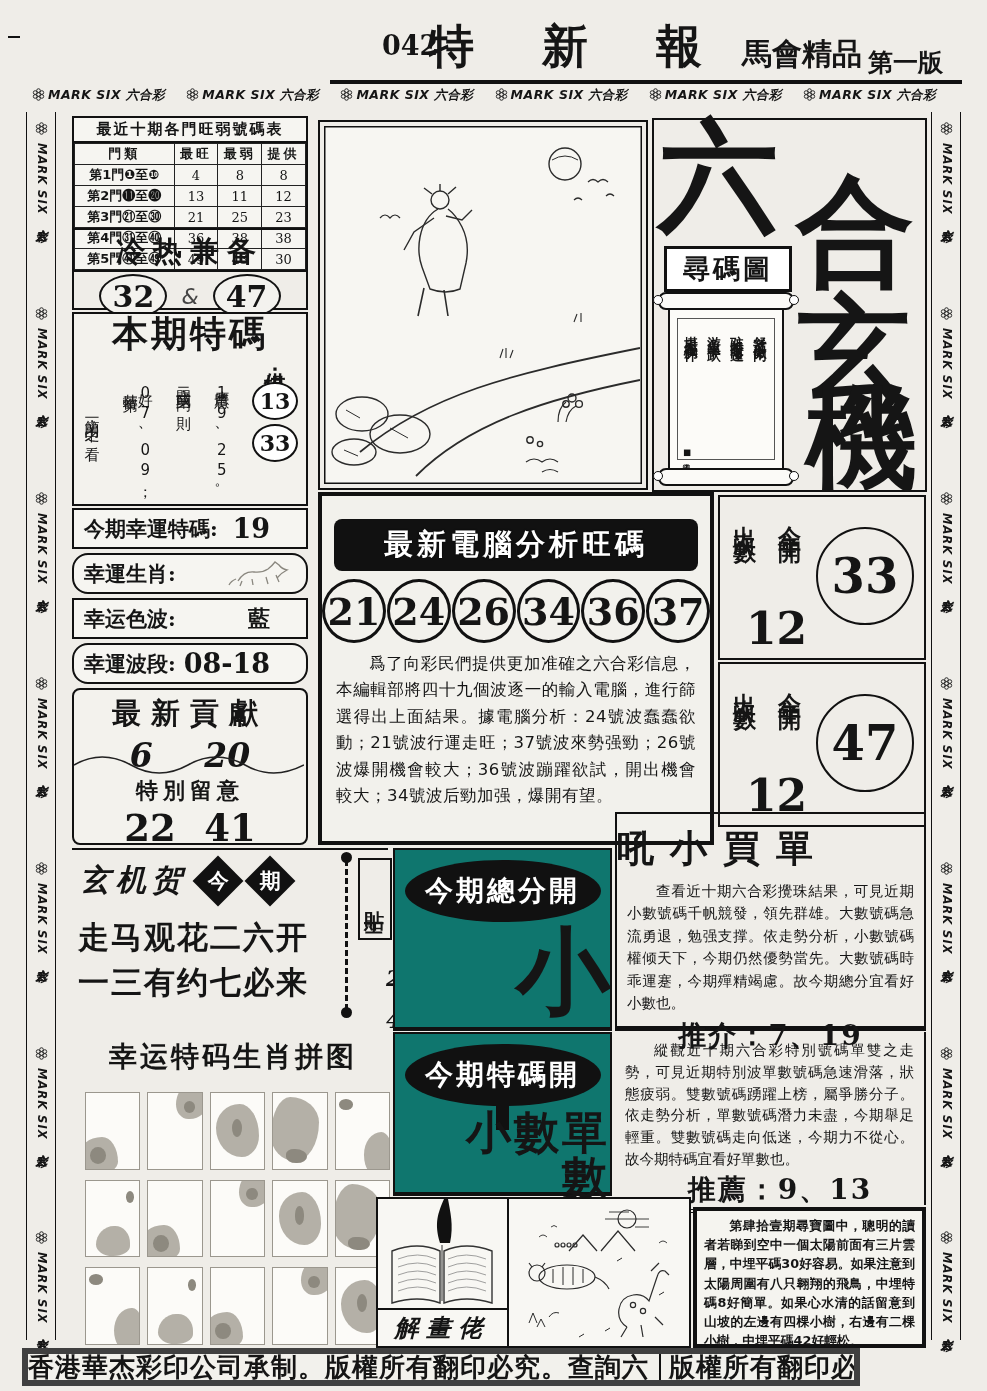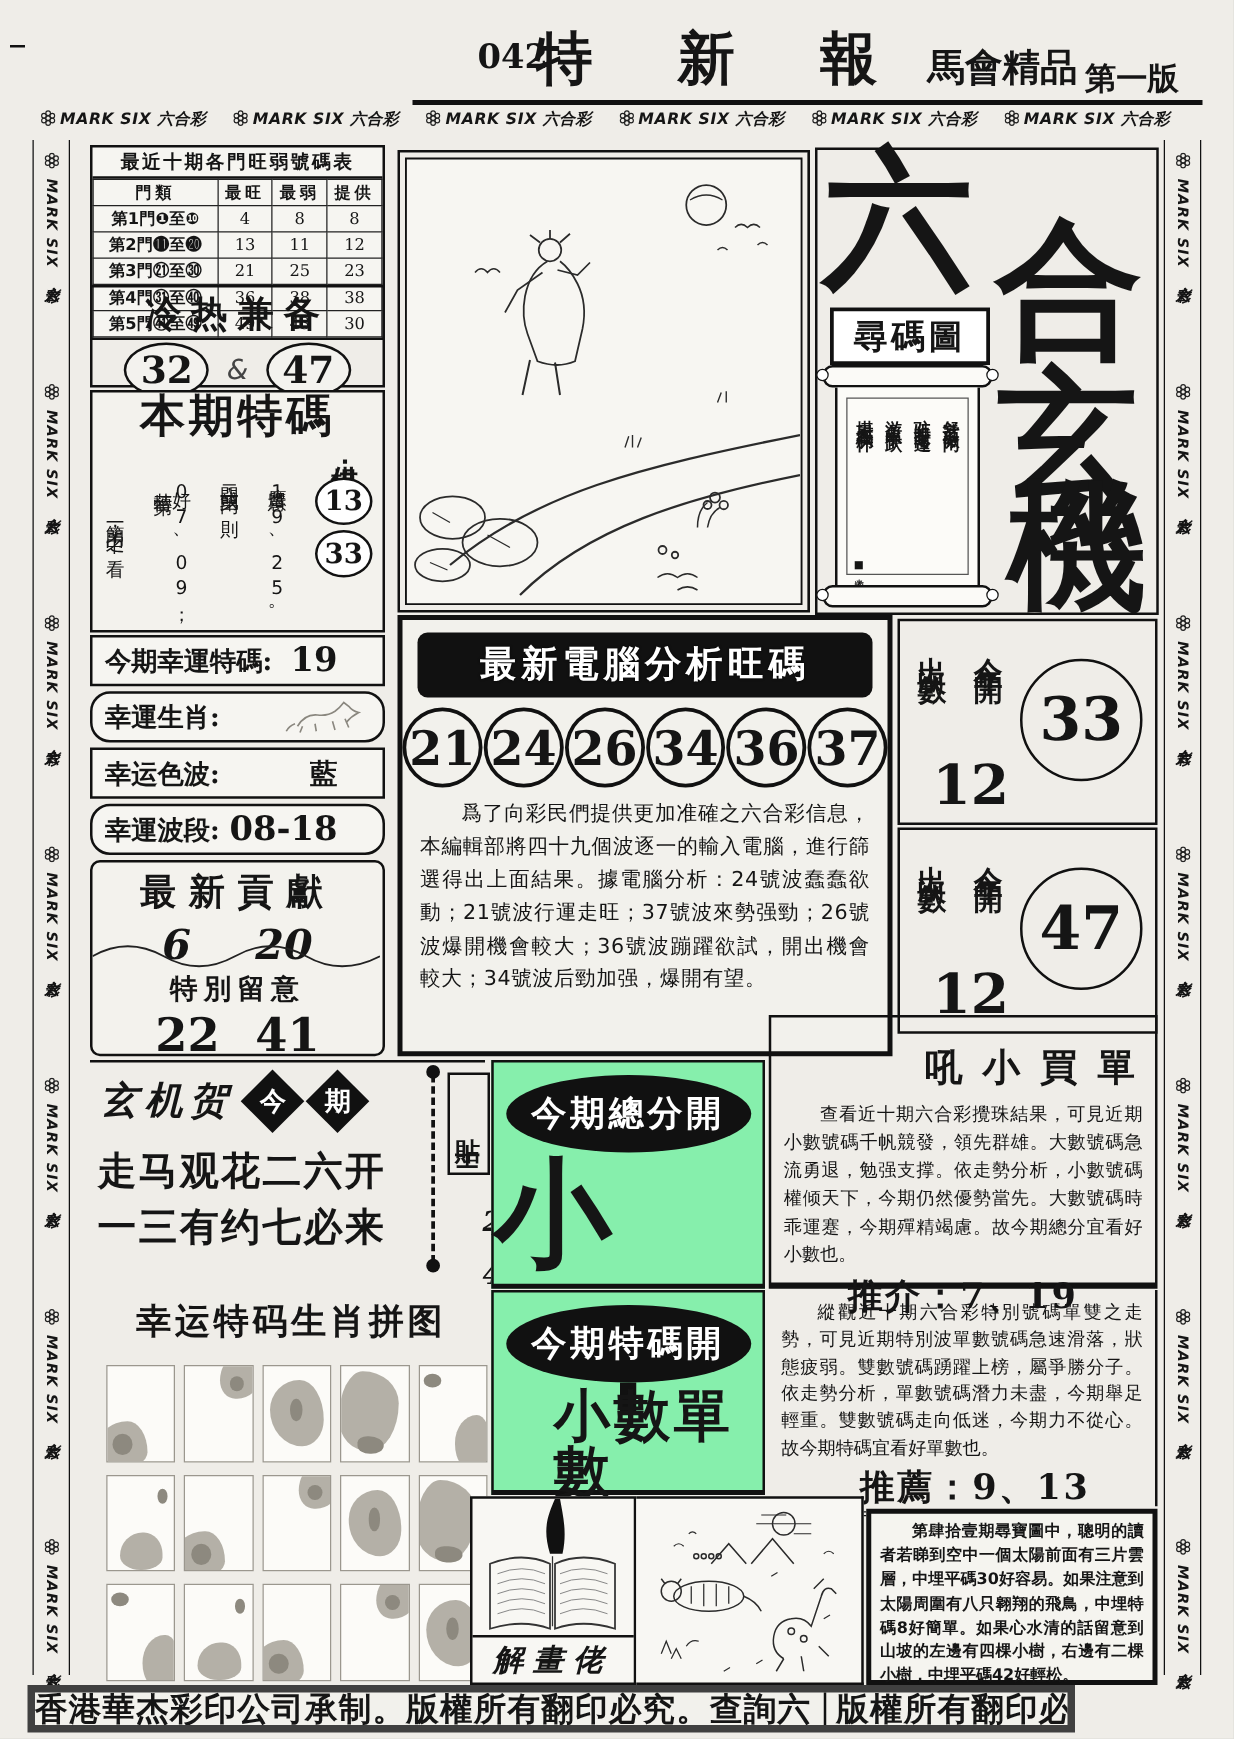--- a/index.html
+++ b/index.html
@@ -107,21 +107,21 @@
   .tile.v4::after{width:26%;height:14%;left:6%;top:8%;border-radius:50%;}
   .tile.v5::before{width:65%;height:40%;left:18%;bottom:0;border-radius:55% 45% 50% 50%/65% 60% 35% 40%;}
   .tile.v5::after{width:16%;height:16%;right:10%;top:14%;border-radius:50%;}
 
   
   .picture{left:318px;top:120px;width:330px;height:370px;border:2.5px solid #111;box-shadow:inset 0 0 0 4px #efede8,inset 0 0 0 5.5px #111;
            background:#f7f6f2;box-sizing:border-box;}
 
   
   .computer{left:318px;top:492px;width:396px;height:353px;border:4px solid #111;box-sizing:border-box;background:#f2f1ec;}
-  .comp-banner{width:364px;height:52px;margin:10px auto 0;background:#111;border-radius:8px;color:#fff;
+  .comp-banner{width:364px;height:52px;margin:23px auto 0;background:#111;border-radius:8px;color:#fff;
                display:flex;align-items:center;justify-content:center;font-size:29px;font-weight:900;letter-spacing:4px;
                text-shadow:0 0 2px #000;}
   .comp-nums{display:flex;justify-content:center;gap:1px;margin-top:8px;}
   .comp-ball{width:58px;height:58px;border:3px solid #111;border-radius:50%;display:flex;align-items:center;justify-content:center;
              font-family:"DejaVu Serif",serif;font-size:38px;font-weight:700;}
   .comp-body{margin:8px 14px 0;font-size:16.5px;line-height:1.6;text-align:justify;text-indent:2em;letter-spacing:.5px;}
 
   
   .mystery{left:652px;top:118px;width:275px;height:374px;border:2px solid #111;box-sizing:border-box;}
   .mchar{position:absolute;font-family:"DejaVu Serif",serif;font-weight:900;line-height:1;}
@@ -144,29 +144,29 @@
   
   .count-box{left:718px;width:208px;height:165px;border:2px solid #111;box-sizing:border-box;}
   .count-labels{position:absolute;left:10px;top:10px;display:flex;gap:14px;}
   .count-col{writing-mode:vertical-rl;text-orientation:upright;font-size:23px;font-weight:900;letter-spacing:8px;font-family:"DejaVu Serif",serif;}
   .count-num{position:absolute;left:26px;bottom:4px;font-family:"DejaVu Serif",serif;font-size:44px;font-weight:700;}
   .count-ball{position:absolute;right:10px;top:30px;width:94px;height:94px;border:2.5px solid #111;border-radius:50%;
               display:flex;align-items:center;justify-content:center;font-family:"DejaVu Serif",serif;font-size:48px;font-weight:700;}
 
   
   .smallbuy{left:615px;top:812px;width:311px;height:219px;border:2px solid #111;border-bottom:5px solid #111;box-sizing:border-box;}
-  .sb-title{text-align:right;font-size:30px;font-weight:900;letter-spacing:16px;margin-top:20px;font-family:"DejaVu Serif",serif;}
+  .sb-title{text-align:left;font-size:37px;font-weight:900;letter-spacing:16px;margin-top:10px;font-family:"DejaVu Serif",serif;}
   .sb-body{margin:6px 10px 0;font-size:14.5px;line-height:1.55;text-align:justify;text-indent:2em;}
   .push{text-align:center;font-size:28px;font-weight:900;margin-top:2px;font-family:"DejaVu Serif",serif;letter-spacing:2px;}
   .oddeven{left:615px;top:1032px;width:311px;height:173px;border-right:2px solid #111;box-sizing:border-box;}
   .oe-body{margin:8px 10px 0;font-size:14.5px;line-height:1.5;text-align:justify;text-indent:2em;}
   .oe-push{border-bottom:4px double #111;width:270px;margin:0 0 0 30px;}
 
   
-  .openbox{left:393px;width:219px;border:2.5px solid #111;border-bottom-width:4px;box-sizing:border-box;background:#86efac;text-align:left;}
+  .openbox{left:393px;width:219px;border:2.5px solid #111;border-bottom-width:4px;box-sizing:border-box;background:#0f766e;text-align:right;}
   .tot{top:848px;height:183px;} .spec{top:1032px;height:164px;}
   .open-ellipse{width:196px;height:62px;margin:10px auto 0;background:#111;border-radius:50%;display:flex;align-items:center;
                 justify-content:center;color:#fff;font-size:28px;font-weight:900;letter-spacing:3px;}
   .open-result-big{font-family:"DejaVu Serif",serif;font-size:94px;font-weight:900;line-height:1;margin-top:2px;}
   .stem{width:13px;height:24px;background:#111;margin:0 auto;}
   .open-result-4{font-size:45px;font-weight:900;letter-spacing:3px;line-height:1;margin-top:-20px;font-family:"DejaVu Serif",serif;padding-left:48px;}
 
   
   .explainer{left:376px;top:1197px;width:133px;height:151px;border:2.5px solid #111;box-sizing:border-box;background:#f8f7f3;}
   .explainer-label{position:absolute;left:0;right:0;bottom:0;height:36px;border-top:2px solid #111;display:flex;align-items:center;

